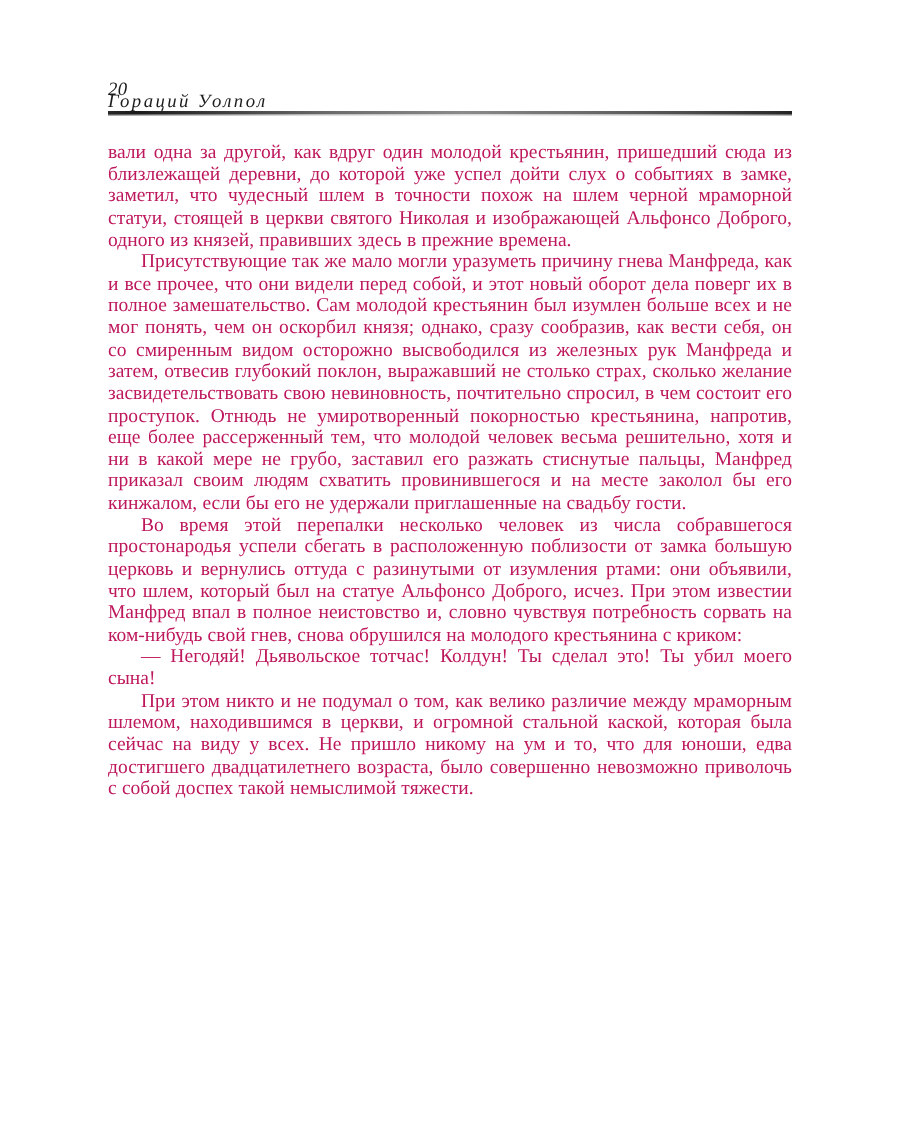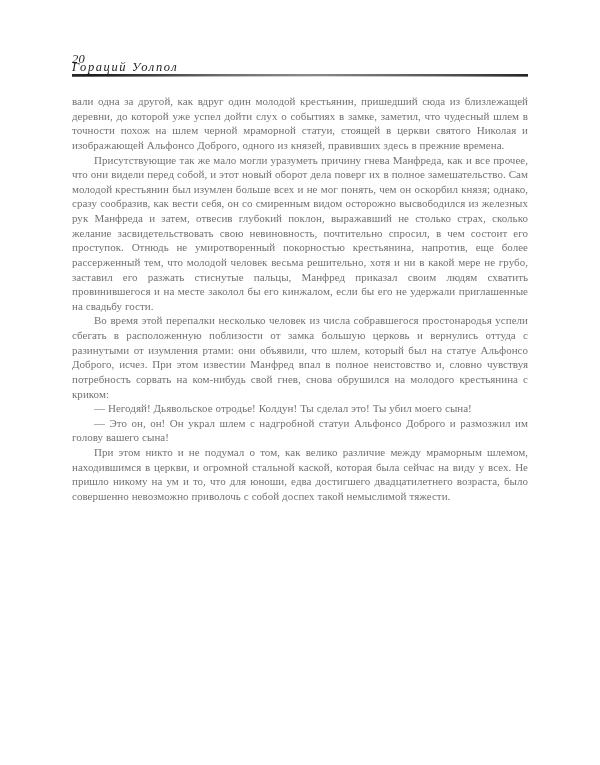--- a/index.html
+++ b/index.html
@@ -92,25 +92,25 @@
     position: absolute;
     left: 72px;
     top: 94px;
     width: 456px;
   }
   p.para {
     margin: 0;
     text-align: justify;
     text-justify: inter-word;
     font-family: "Liberation Serif", "DejaVu Serif", serif;
-    font-size: 11px;
+    font-size: 13px;
     line-height: 14.62px;
     letter-spacing: 0.02px;
     word-spacing: 0.2px;
-    color: #737373;
+    color: #be185d;
     -webkit-font-smoothing: none;
   }
   p.para.indent {
     text-indent: 22px;
   }
   p.para.noindent {
     text-indent: 0;
   }
 </style>
 </head>
@@ -127,18 +127,17 @@
 
   <div class="header-rule">
     <div class="r-thick"></div>
     <div class="r-thin"></div>
   </div>
 
   <div class="text-block">
     <p class="para noindent">вали одна за другой, как вдруг один молодой крестьянин, пришедший сюда из близлежащей деревни, до которой уже успел дойти слух о событиях в замке, заметил, что чудесный шлем в точности похож на шлем черной мраморной статуи, стоящей в церкви святого Николая и изображающей Альфонсо Доброго, одного из князей, правивших здесь в прежние времена.</p>
     <p class="para indent">Присутствующие так же мало могли уразуметь причину гнева Манфреда, как и все прочее, что они видели перед собой, и этот новый оборот дела поверг их в полное замешательство. Сам молодой крестьянин был изумлен больше всех и не мог понять, чем он оскорбил князя; однако, сразу сообразив, как вести себя, он со смиренным видом осторожно высвободился из железных рук Манфреда и затем, отвесив глубокий поклон, выражавший не столько страх, сколько желание засвидетельствовать свою невиновность, почтительно спросил, в чем состоит его проступок. Отнюдь не умиротворенный покорностью крестьянина, напротив, еще более рассерженный тем, что молодой человек весьма решительно, хотя и ни в какой мере не грубо, заставил его разжать стиснутые пальцы, Манфред приказал своим людям схватить провинившегося и на месте заколол бы его кинжалом, если бы его не удержали приглашенные на свадьбу гости.</p>
     <p class="para indent">Во время этой перепалки несколько человек из числа собравшегося простонародья успели сбегать в расположенную поблизости от замка большую церковь и вернулись оттуда с разинутыми от изумления ртами: они объявили, что шлем, который был на статуе Альфонсо Доброго, исчез. При этом известии Манфред впал в полное неистовство и, словно чувствуя потребность сорвать на ком-нибудь свой гнев, снова обрушился на молодого крестьянина с криком:</p>
-    <p class="para indent">— Негодяй! Дьявольское отродье! Колдун! Ты сделал это! Ты убил моего сына!</p>
-    <p class="para indent">— Это он, он! Он украл шлем с надгробной статуи Альфонсо Доброго и размозжил им голову вашего сына!</p>
+    <p class="para indent">— Негодяй! Дьявольское тотчас! Колдун! Ты сделал это! Ты убил моего сына!</p>
     <p class="para indent">При этом никто и не подумал о том, как велико различие между мраморным шлемом, находившимся в церкви, и огромной стальной каской, которая была сейчас на виду у всех. Не пришло никому на ум и то, что для юноши, едва достигшего двадцатилетнего возраста, было совершенно невозможно приволочь с собой доспех такой немыслимой тяжести.</p>
   </div>
 
 </div>
 
 </body></html>

